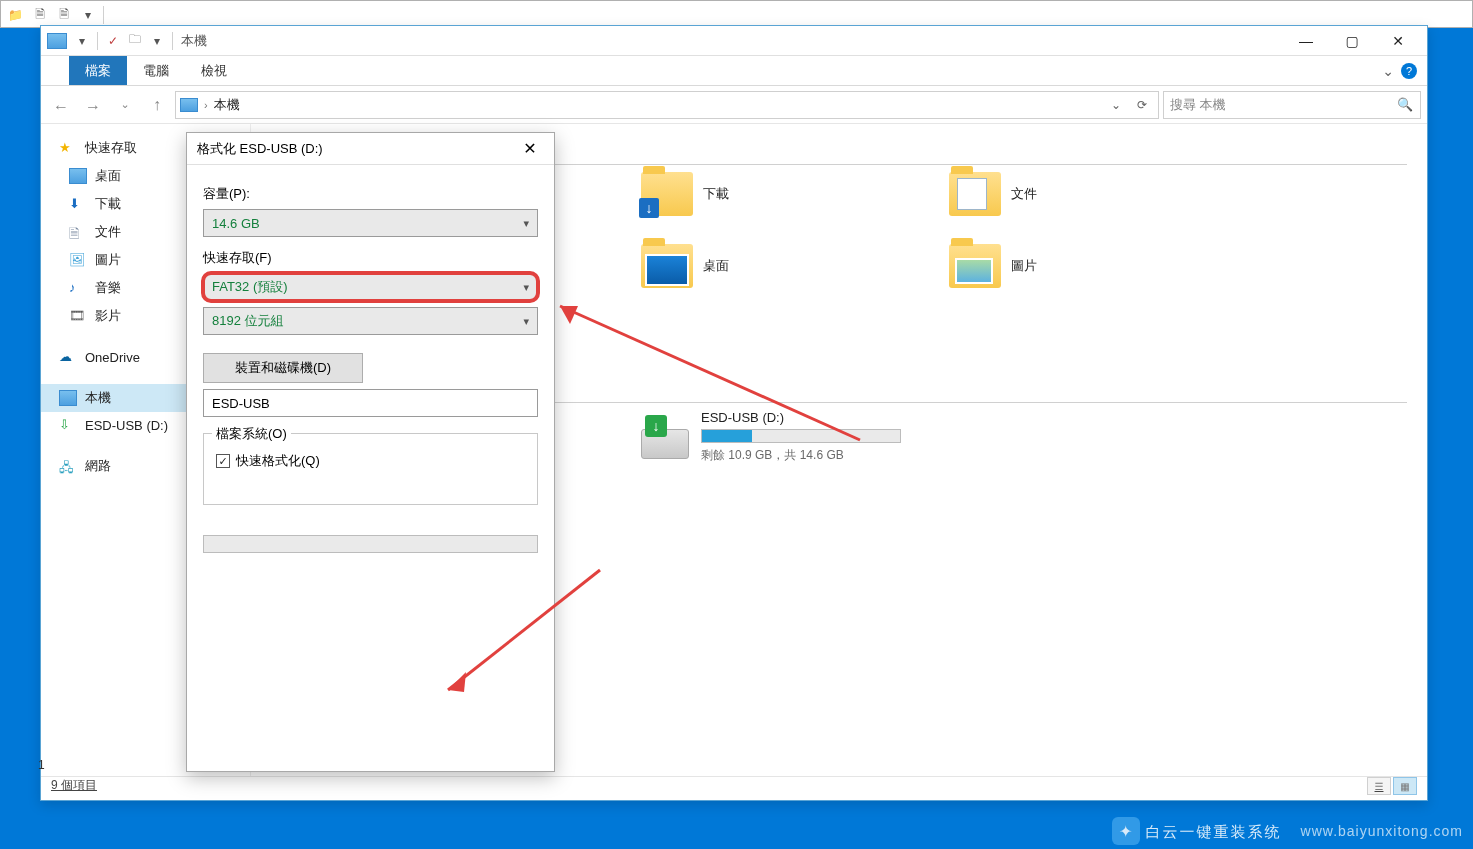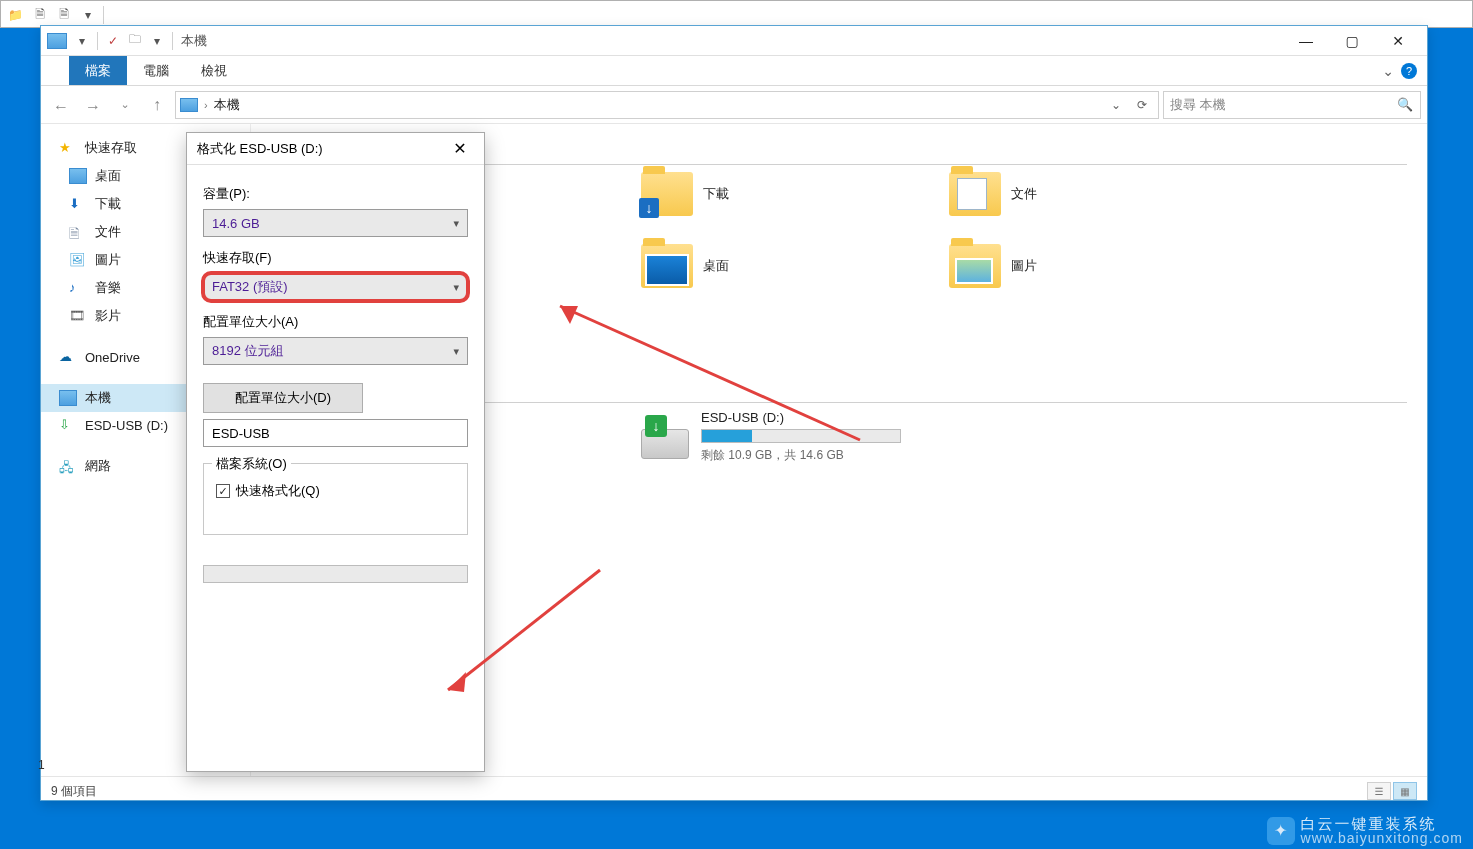--- a/index.html
+++ b/index.html
@@ -83,33 +83,33 @@
 
   .drive-tile { position: absolute; top: 286px; left: 390px; display: flex; align-items: center; gap: 12px; }
   .drive-tile .dicon { width: 48px; height: 44px; position: relative; }
   .drive-tile .dicon .base { width:48px; height:30px; background:linear-gradient(#e6e6e6,#c8c8c8); border:1px solid #aaa; border-radius:3px; position:absolute; bottom:0; }
   .drive-tile .dicon .arr { position:absolute; top:0; left:4px; width:22px; height:22px; background:#2aa74a; border-radius:3px; display:flex; align-items:center; justify-content:center; color:#fff; font-size:14px; }
   .drive-tile .info .name { font-size:13px; color:#222; margin-bottom:4px; }
   .drive-tile .info .bar { width:200px; height:14px; border:1px solid #bcbcbc; background:#eaeaea; margin-bottom:4px; }
   .drive-tile .info .bar .fill { height:100%; background:#26a0da; width:25%; }
   .drive-tile .info .cap { font-size:12px; color:#6a6a6a; }
 
-  .status { position: absolute; bottom: 0; left: 0; right: 0; height: 24px; border-top: 1px solid #e5e5e5; display: flex; align-items: flex-end; padding: 0 10px; font-size: 12px; color: #444; }
+  .status { position: absolute; bottom: 0; left: 0; right: 0; height: 24px; border-top: 1px solid #e5e5e5; display: flex; align-items: flex-start; padding: 0 10px; font-size: 12px; color: #444; text-decoration: underline; }
   .status .viewbtns { margin-left: auto; display: flex; gap: 2px; }
   .status .viewbtns .vb { width: 24px; height: 18px; border: 1px solid #d0d0d0; background: #f5f5f5; display: flex; align-items: center; justify-content: center; color: #777; font-size: 10px; }
   .status .viewbtns .vb.active { background: #cde8f6; border-color: #8fc5e8; }
 
   
-  .dialog { position: absolute; left: 186px; top: 132px; width: 299px; height: 640px; background: #fff; border: 1px solid #a8a8a8; box-shadow: 0 6px 18px rgba(0,0,0,0.25); }
+  .dialog { position: absolute; left: 186px; top: 132px; width: 369px; height: 640px; background: #fff; border: 1px solid #a8a8a8; box-shadow: 0 6px 18px rgba(0,0,0,0.25); }
   .dlg-title { height: 32px; display: flex; align-items: center; padding: 0 10px; font-size: 13px; border-bottom: 1px solid #e0e0e0; }
   .dlg-title .x { margin-left: auto; width: 28px; height: 24px; display: flex; align-items: center; justify-content: center; font-size: 16px; }
   .dlg-body { padding: 14px 16px; display: flex; flex-direction: column; gap: 6px; }
   .dlg-lbl { font-size: 13px; margin-top: 6px; }
   .dlg-combo { height: 28px; border: 1px solid #9a9a9a; background: #e9e9e9; display: flex; align-items: center; padding: 0 8px; font-size: 13px; position: relative; }
-  .dlg-combo .cv { color: #4c1d95; }
+  .dlg-combo .cv { color: #15803d; }
   .dlg-combo .dd { margin-left: auto; color: #555; font-size: 11px; }
   .dlg-combo.highlight { outline: 4px solid #e1413e; outline-offset: -2px; border-radius: 8px; }
   .dlg-btn { width: 160px; height: 30px; border: 1px solid #adadad; background: #e1e1e1; font-size: 13px; display: flex; align-items: center; justify-content: center; margin-top: 12px; }
   .dlg-input { height: 28px; border: 1px solid #9a9a9a; padding: 0 8px; font-size: 13px; background: #fff; }
   .dlg-group { border: 1px solid #c8c8c8; margin-top: 10px; padding-bottom: 34px; position: relative; }
   .dlg-group .legend { position: absolute; top: -9px; left: 8px; background: #fff; padding: 0 4px; font-size: 13px; }
   .dlg-check { display: flex; align-items: center; gap: 6px; padding: 18px 12px 0; font-size: 13px; }
   .dlg-check .cb { width: 14px; height: 14px; border: 1px solid #555; display: flex; align-items: center; justify-content: center; font-size: 11px; color: #222; }
   .dlg-progress { height: 18px; border: 1px solid #bcbcbc; background: #eaeaea; margin-top: 24px; }
   .dlg-footer { display: flex; gap: 12px; justify-content: flex-end; margin-top: 24px; }
@@ -117,21 +117,21 @@
   .dbtn.highlight { outline: 4px solid #e1413e; outline-offset: -1px; border-radius: 6px; }
 
   
   .arrow-ann { position: absolute; pointer-events: none; }
   svg.arrow-svg line { stroke: #e1413e; stroke-width: 3; }
   svg.arrow-svg polygon { fill: #e1413e; }
 
   
   .watermark { position: absolute; right: 10px; bottom: 4px; display: flex; align-items: center; gap: 6px; color: #ffffff; opacity: 0.85; }
   .watermark .logo { width: 28px; height: 28px; background: #3aa0ea; border-radius: 6px; display: flex; align-items: center; justify-content: center; color: #fff; font-size: 16px; }
-  .watermark .txt { display: flex; flex-direction: column; line-height: 1; }
+  .watermark .txt { display: flex; flex-direction: row; line-height: 1; gap: 19px; }
   .watermark .txt .t1 { font-size: 15px; font-weight: 500; letter-spacing: 2px; }
   .watermark .txt .t2 { font-size: 14px; letter-spacing: 1px; opacity: 0.8; }
 
   .left-edge { position: absolute; left: 38px; top: 758px; font-size: 12px; color: #333; }
 </style>
 </head>
 <body>
 
 <div class="bg-window">
   <div class="bg-titlebar-icons">
@@ -300,27 +300,26 @@
       <span class="cv">14.6 GB</span>
       <span class="dd">▾</span>
     </div>
 
     <div class="dlg-lbl">快速存取(F)</div>
     <div class="dlg-combo highlight">
       <span class="cv">FAT32 (預設)</span>
       <span class="dd">▾</span>
     </div>
 
-    <div class="dlg-lbl">配置單位大小(A)</div>
     <div class="dlg-combo">
       <span class="cv">8192 位元組</span>
       <span class="dd">▾</span>
     </div>
 
-    <div class="dlg-btn">配置單位大小(D)</div>
+    <div class="dlg-btn">裝置和磁碟機(D)</div>
 
     <input class="dlg-input" value="ESD-USB" style="">
 
     <div class="dlg-group">
       <div class="legend">檔案系統(O)</div>
       <div class="dlg-check">
         <span class="cb">✓</span>
         <span>快速格式化(Q)</span>
       </div>
     </div>

